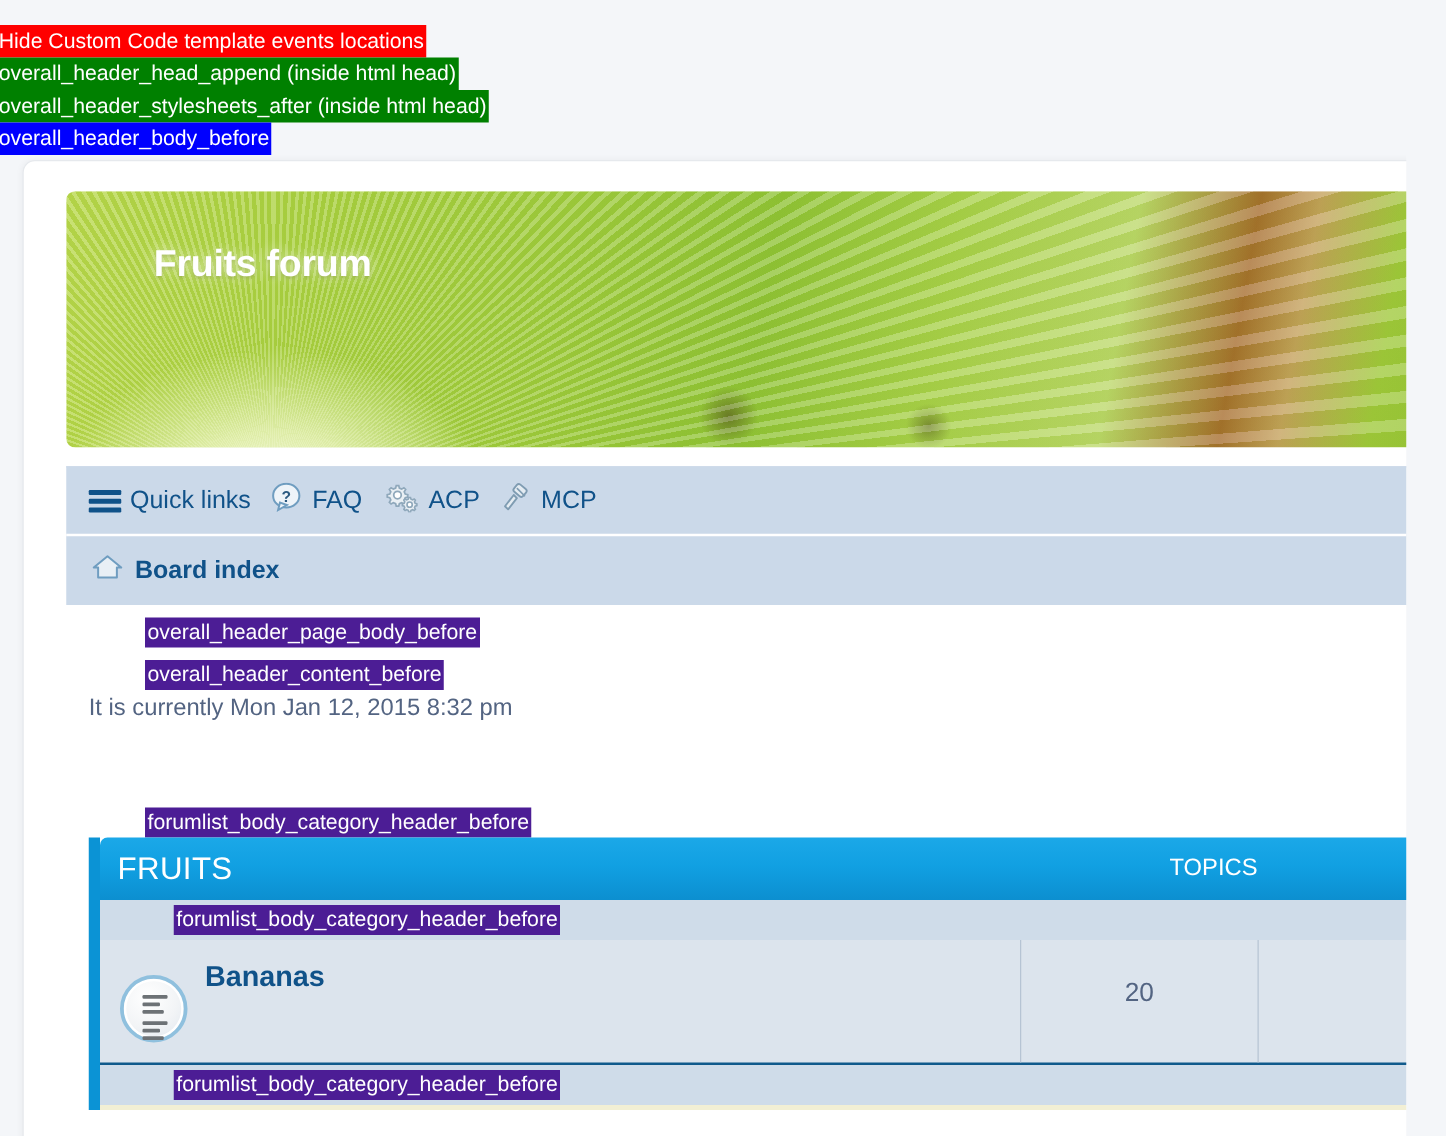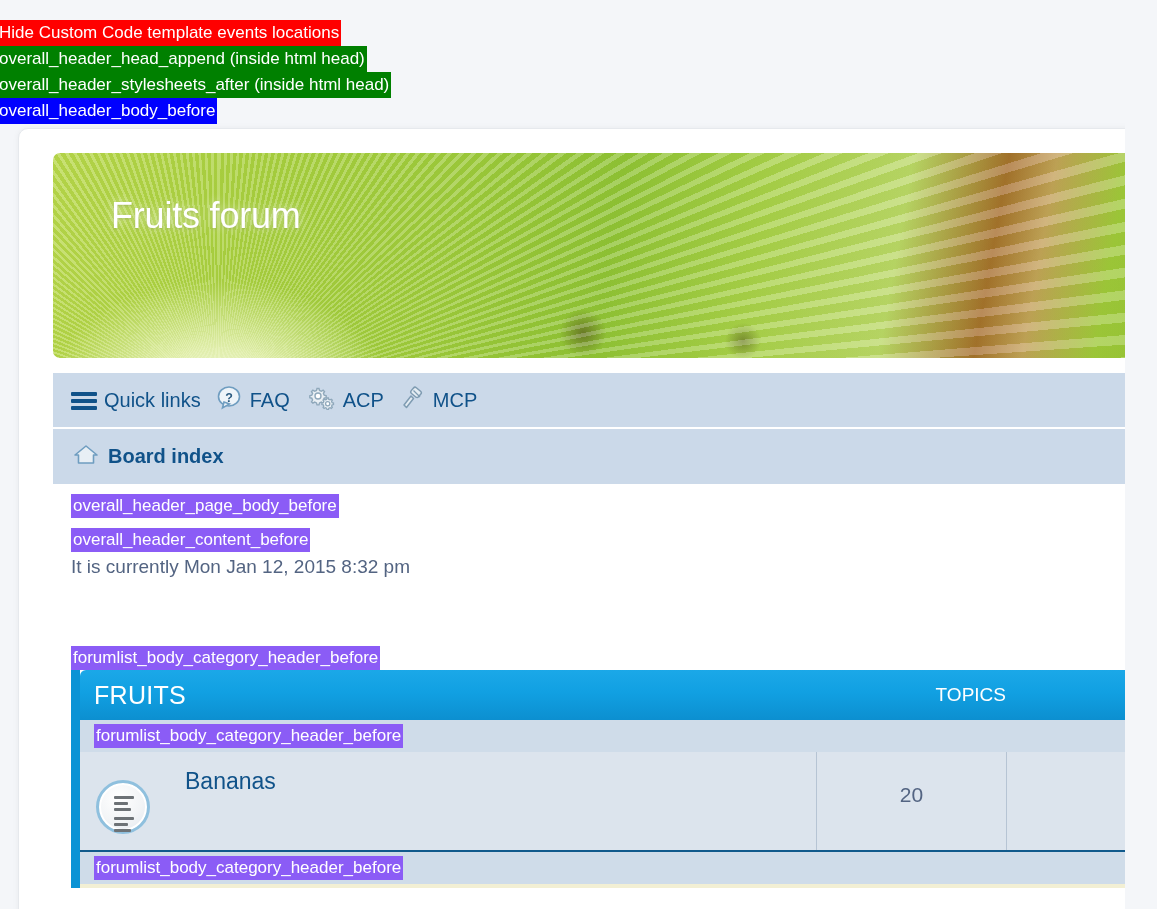--- a/index.html
+++ b/index.html
@@ -29,27 +29,28 @@
     white-space: nowrap;
     width: fit-content;
     margin-left: -3px;
   }
   .evt.red   { background: #ff0000; }
   .evt.green { background: #008000; }
   .evt.blue  { background: #0000ff; }
 
   .inline-evt {
     display: inline-block;
-    background: #8b5cf6;
+    background: #4c1d95;
     color: #ffffff;
     font-size: 17px;
     line-height: 24px;
     padding: 0 2px;
     white-space: nowrap;
     font-family: "Liberation Sans", sans-serif;
+    margin-left: 45px;
   }
 
   
   .wrap {
     position: absolute;
     left: 18px;
     top: 128px;
     width: 1160px;
     min-height: 800px;
     background: #ffffff;
@@ -75,24 +76,24 @@
       radial-gradient(circle 24px at 770px 300px, rgba(60,48,18,.42), rgba(60,48,18,0) 70%),
       radial-gradient(circle 26px at 520px 380px, rgba(55,44,16,.5), rgba(55,44,16,0) 70%),
       linear-gradient(100deg,
         #b9d84c 0%, #a9d040 18%, #9ecb3c 34%,
         #8fc335 48%, #a8d149 60%, #bcd96a 72%,
         #a56b2b 80%, #c4a05a 84%, #9fc93a 90%, #8dc233 100%);
     filter: blur(0.4px);
   }
   .banner-title {
     position: absolute;
-    left: 58px;
+    left: 70px;
     top: 42px;
-    font-size: 36px;
-    font-weight: normal;
+    font-size: 30px;
+    font-weight: bold;
     color: #ffffff;
     text-shadow: 0 0 10px rgba(255,255,255,.65), 0 1px 3px rgba(120,140,40,.55);
     letter-spacing: -0.2px;
   }
 
   
   .navbar {
     margin: 15px 0 0 34px;
     width: 1160px;
     background: #cbd9e9;
@@ -236,24 +237,23 @@
     border-radius: 1px;
   }
   .forum-icon .bars i.w1 { width: 20px; }
   .forum-icon .bars i.w2 { width: 14px; }
   .forum-icon .bars i.w3 { width: 17px; }
 
   .forum-info { padding-top: 4px; }
   .forum-name {
     color: #105289;
     font-size: 23px;
-    font-weight: normal;
+    font-weight: bold;
     text-decoration: none;
     cursor: pointer;
-    margin-left: 21px;
   }
 
   .forum-stats { display: flex; align-items: stretch; }
   .stat {
     width: 190px;
     display: flex;
     align-items: flex-start;
     justify-content: center;
     padding-top: 32px;
     font-size: 21px;

